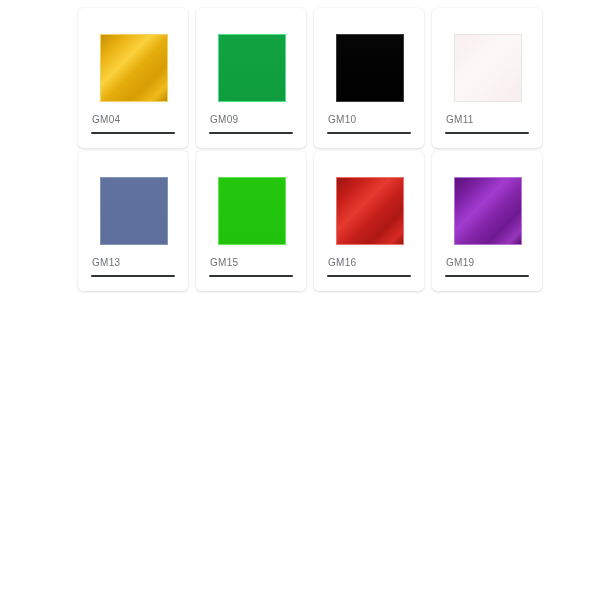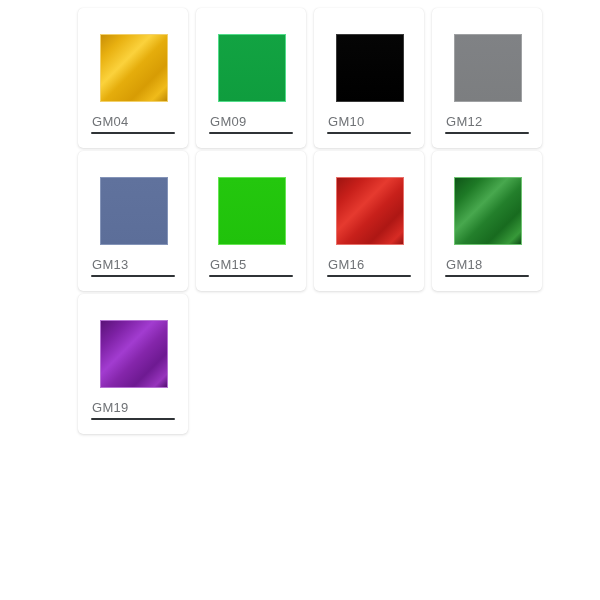--- a/index.html
+++ b/index.html
@@ -43,21 +43,21 @@
     left: 22px;
     top: 26px;
     width: 66px;
     height: 66px;
   }
 
   .swatch-label {
     position: absolute;
     left: 14px;
     top: 106px;
-    font-size: 13px;
+    font-size: 10px;
     color: #6f7276;
     letter-spacing: 0.3px;
     white-space: nowrap;
   }
 
   .swatch-rule {
     position: absolute;
     left: 13px;
     bottom: 14px;
     width: 84px;
@@ -79,42 +79,37 @@
       <div class="swatch-chip" style="background: linear-gradient(rgb(18, 163, 66) 0%, rgb(15, 157, 62) 100%); border: 1px solid rgb(82, 221, 138);"></div>
       <div class="swatch-label">GM09</div>
       <div class="swatch-rule"></div>
     </div>
     <div class="swatch-card">
       <div class="swatch-chip" style="background: linear-gradient(rgb(5, 5, 5) 0%, rgb(0, 0, 0) 100%); border: 1px solid rgb(58, 58, 58);"></div>
       <div class="swatch-label">GM10</div>
       <div class="swatch-rule"></div>
     </div>
     <div class="swatch-card">
-      <div class="swatch-chip" style="background: linear-gradient(rgb(128, 130, 133) 0%, rgb(124, 126, 128) 100%); border: 1px solid rgb(159, 161, 163);"></div>
-      <div class="swatch-label">GM12</div>
+      <div class="swatch-chip" style="background: linear-gradient(135deg, rgb(248, 239, 239) 0%, rgb(253, 248, 248) 45%, rgb(247, 238, 238) 100%); border: 1px solid rgb(233, 229, 229);"></div>
+      <div class="swatch-label">GM11</div>
       <div class="swatch-rule"></div>
     </div>
     <div class="swatch-card">
       <div class="swatch-chip" style="background: linear-gradient(rgb(96, 114, 157) 0%, rgb(92, 110, 153) 100%); border: 1px solid rgb(132, 148, 184);"></div>
       <div class="swatch-label">GM13</div>
       <div class="swatch-rule"></div>
     </div>
     <div class="swatch-card">
       <div class="swatch-chip" style="background: linear-gradient(rgb(36, 199, 14) 0%, rgb(32, 194, 11) 100%); border: 1px solid rgb(102, 230, 83);"></div>
       <div class="swatch-label">GM15</div>
       <div class="swatch-rule"></div>
     </div>
     <div class="swatch-card">
       <div class="swatch-chip" style="background: linear-gradient(135deg, rgb(158, 20, 17) 0%, rgb(199, 31, 26) 20%, rgb(230, 58, 47) 40%, rgb(200, 32, 27) 56%, rgb(174, 23, 20) 74%, rgb(215, 43, 36) 90%, rgb(151, 18, 16) 100%); border: 1px solid rgb(232, 113, 107);"></div>
       <div class="swatch-label">GM16</div>
       <div class="swatch-rule"></div>
     </div>
     <div class="swatch-card">
-      <div class="swatch-chip" style="background: linear-gradient(135deg, rgb(15, 85, 24) 0%, rgb(30, 122, 38) 20%, rgb(72, 168, 78) 40%, rgb(35, 127, 43) 56%, rgb(24, 107, 31) 74%, rgb(55, 153, 57) 90%, rgb(13, 76, 21) 100%); border: 1px solid rgb(111, 196, 114);"></div>
-      <div class="swatch-label">GM18</div>
-      <div class="swatch-rule"></div>
-    </div>
-    <div class="swatch-card">
       <div class="swatch-chip" style="background: linear-gradient(135deg, rgb(90, 18, 120) 0%, rgb(125, 33, 164) 20%, rgb(162, 60, 208) 40%, rgb(133, 38, 171) 56%, rgb(110, 26, 146) 74%, rgb(151, 52, 189) 90%, rgb(84, 15, 113) 100%); border: 1px solid rgb(182, 113, 212);"></div>
       <div class="swatch-label">GM19</div>
       <div class="swatch-rule"></div>
     </div>
   </div>
 
 </body></html>

